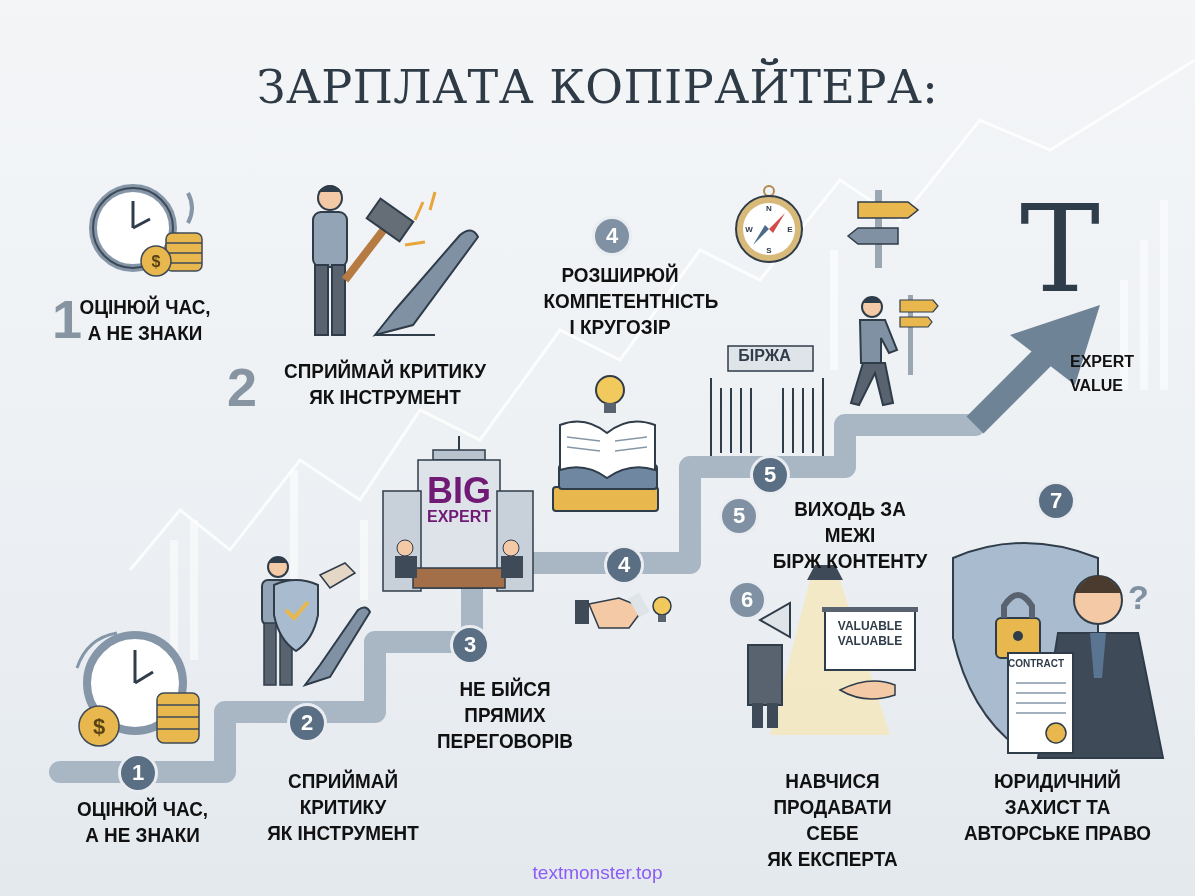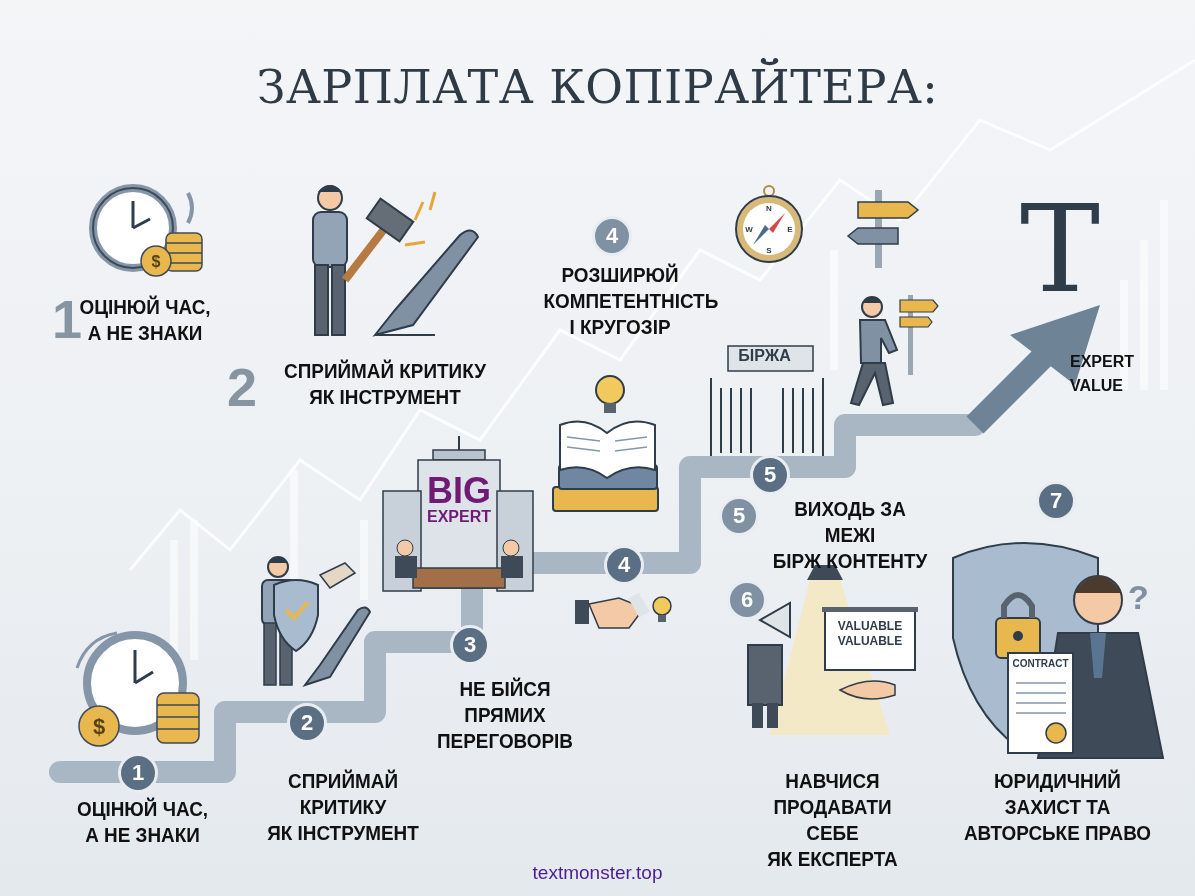--- a/index.html
+++ b/index.html
@@ -8,21 +8,21 @@
     font-family:"DejaVu Sans","Liberation Sans",sans-serif;color:#1d232b;}
   .abs{position:absolute;}
   .title{left:0;width:1195px;top:58px;text-align:center;font-family:"DejaVu Serif","Liberation Serif",serif;
     font-size:46px;line-height:58px;color:#2e3a46;letter-spacing:0.5px;}
   .label{font-weight:bold;font-size:21px;line-height:26px;text-transform:uppercase;color:#111;text-align:center;
     font-family:"Liberation Sans","DejaVu Sans",sans-serif;transform:scaleX(0.9);}
   .bignum{font-family:"Liberation Sans",sans-serif;font-weight:bold;color:#8795a3;font-size:54px;line-height:54px;}
   .badge{width:34px;height:34px;border-radius:50%;background:#5b6f84;color:#fff;font-weight:bold;font-size:22px;
     display:flex;align-items:center;justify-content:center;border:3px solid #e9edf1;font-family:"Liberation Sans",sans-serif;}
   .badge.light{background:#7f91a3;}
-  .footer{left:0;width:1195px;top:862px;text-align:center;font-size:19px;color:#4c1d95;font-family:"Liberation Sans",sans-serif;}
+  .footer{left:0;width:1195px;top:862px;text-align:center;font-size:19px;color:#8b5cf6;font-family:"Liberation Sans",sans-serif;}
   svg{overflow:visible;}
 </style>
 </head>
 <body>
 
 <svg class="abs" style="left:0;top:0" width="1195" height="896">
   <polyline points="130,570 180,510 230,550 300,460 360,500 420,410 480,440 560,330 620,360 700,250 760,280 840,180 900,220 980,120 1050,150 1195,60" fill="none" stroke="#ffffff" stroke-width="3" opacity="0.8"></polyline>
   <g fill="#ffffff" opacity="0.55">
     <rect x="170" y="540" width="8" height="120"></rect>
       <rect x="190" y="520" width="8" height="140"></rect>
@@ -241,21 +241,21 @@
   <polygon points="142,105 158,105 154,150 146,150" fill="#5a7592"></polygon>
   <rect x="60" y="125" width="65" height="100" fill="#fff" stroke="#2f3c4a" stroke-width="2"></rect>
   <g stroke="#8596a8" stroke-width="1.5">
       <line x1="68" y1="155" x2="118" y2="155"></line>
       <line x1="68" y1="165" x2="118" y2="165"></line>
       <line x1="68" y1="175" x2="118" y2="175"></line>
       <line x1="68" y1="185" x2="118" y2="185"></line>
     </g>
   <circle cx="108" cy="205" r="10" fill="#e8b84f" stroke="#2f3c4a" stroke-width="1.5"></circle>
 </svg>
-<div class="abs" style="left:1008px;top:658px;width:65px;text-align:center;font-weight:bold;font-size:10px;color:#2f3c4a;font-family:'Liberation Sans',sans-serif">CONTRACT</div>
+<div class="abs" style="left:1008px;top:658px;width:51px;text-align:center;font-weight:bold;font-size:10px;color:#2f3c4a;font-family:'Liberation Sans',sans-serif">CONTRACT</div>
 <div class="abs" style="left:1128px;top:578px;font-weight:bold;font-size:34px;color:#7f91a3;font-family:'Liberation Sans',sans-serif">?</div>
 
 <div class="abs badge" style="left:118px;top:753px">1</div>
 <div class="abs badge" style="left:287px;top:703px">2</div>
 <div class="abs badge" style="left:450px;top:625px">3</div>
 <div class="abs badge" style="left:604px;top:545px">4</div>
 <div class="abs badge" style="left:750px;top:455px">5</div>
 
 <div class="abs label" style="left:55px;top:796px;width:175px">
   <div>ОЦІНЮЙ ЧАС,</div>

